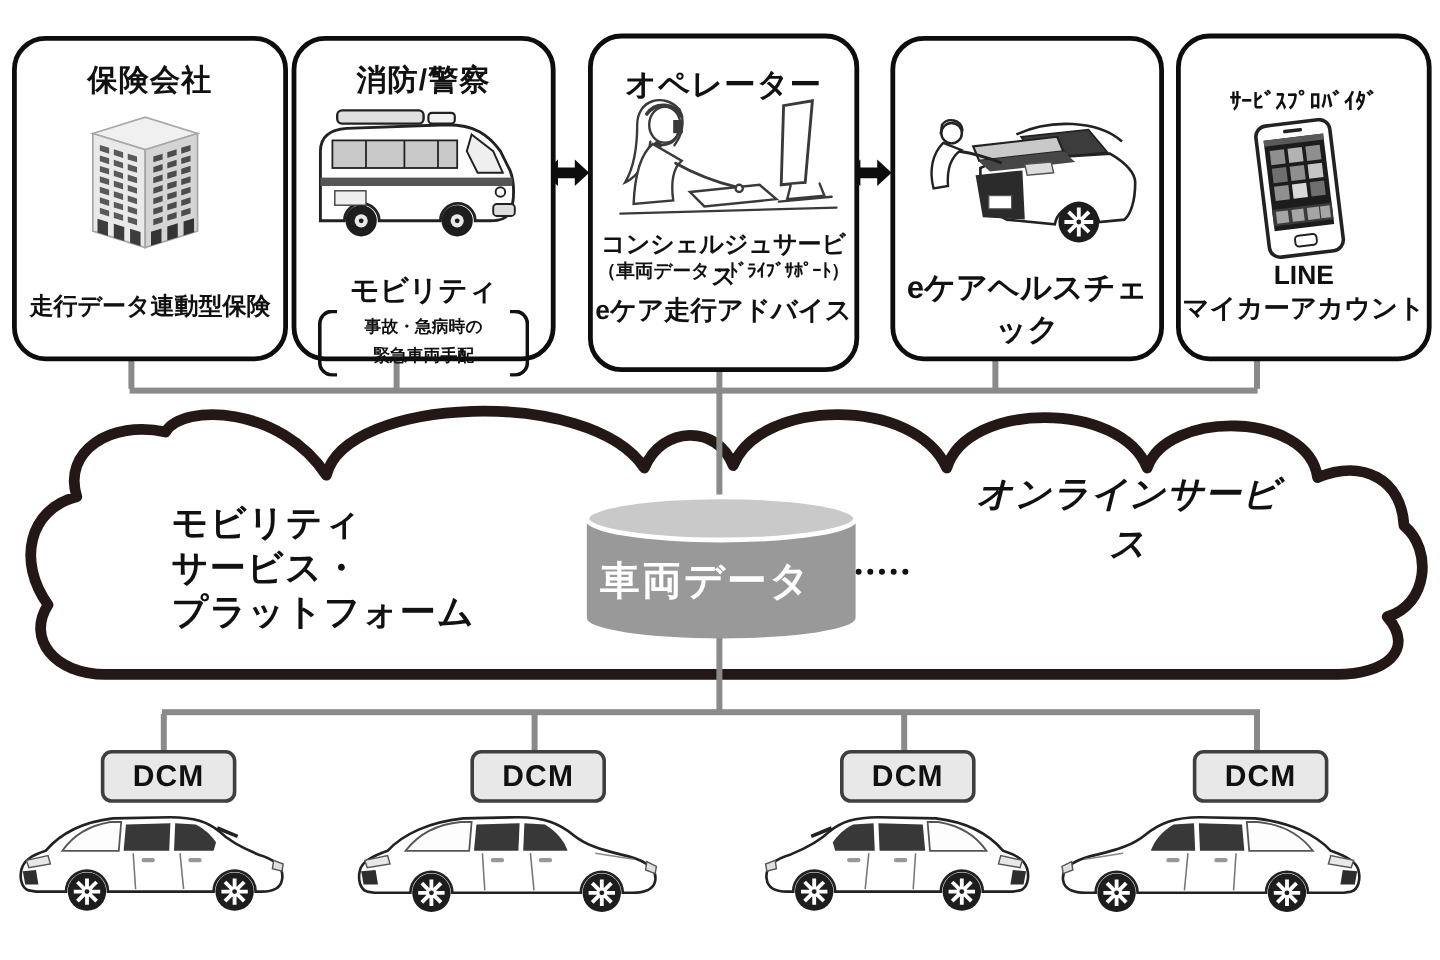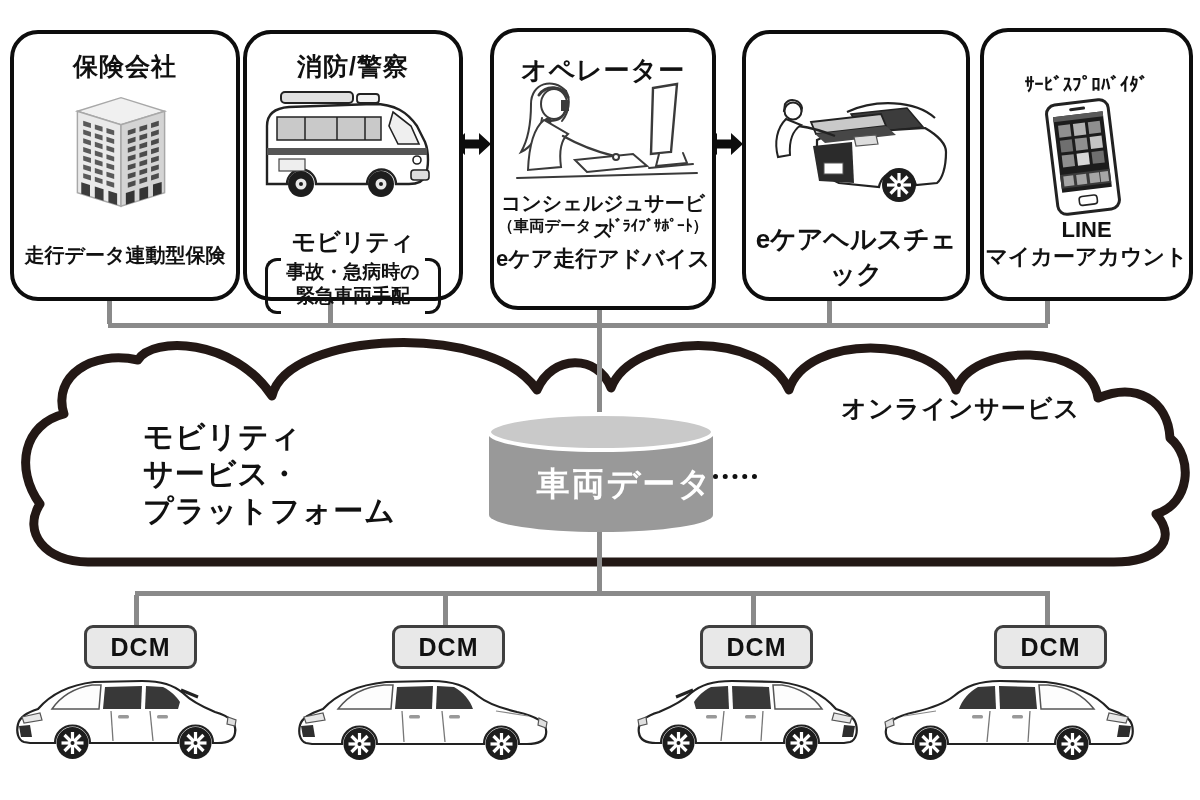--- a/index.html
+++ b/index.html
@@ -11,27 +11,27 @@
   
   .pbox{position:absolute;border:4px solid #0d0d0d;border-radius:28px;background:#fff;z-index:2;}
   .ptitle{position:absolute;left:0;right:0;text-align:center;font-weight:bold;font-size:25px;letter-spacing:1px;}
   .plabel{position:absolute;left:0;right:0;text-align:center;font-weight:bold;}
   .preline{white-space:pre-line;}
 
   
   .line{position:absolute;background:#8a8a8a;z-index:1;}
 
   
-  .dbLabel{position:absolute;text-align:right;font-weight:bold;color:#fff;font-size:33px;letter-spacing:2px;z-index:3;}
+  .dbLabel{position:absolute;text-align:left;font-weight:bold;color:#fff;font-size:33px;letter-spacing:2px;z-index:3;margin-left:11px;}
 
   
   .dotted-box{position:absolute;border:3px dotted #111;z-index:2;}
   .svc-line{font-size:21px;font-weight:bold;line-height:26.5px;}
 
-  .online-title{position:absolute;text-align:right;font-weight:bold;font-size:25px;letter-spacing:1px;z-index:2;}
+  .online-title{position:absolute;text-align:center;font-weight:bold;font-size:30px;letter-spacing:1px;z-index:2;font-style:italic;}
   .platform-name{position:absolute;font-weight:bold;font-size:30px;line-height:37px;letter-spacing:1px;z-index:2;white-space:pre-line;}
 
   
   .dcm{position:absolute;width:107px;height:38px;background:#e8e8e8;border:3px solid #3f3f3f;border-radius:9px;
        display:flex;align-items:center;justify-content:center;font-weight:bold;font-size:25px;letter-spacing:1px;z-index:2;}
 
   
   .bracket{position:absolute;width:13px;height:50px;}
   .bracket.l{border-left:3px solid #111;border-top:3px solid #111;border-bottom:3px solid #111;
              border-radius:12px 0 0 12px;}
@@ -179,21 +179,21 @@
         </g>
       <g transform="translate(126,98)">
           <circle r="13" fill="#1d1d1d"></circle>
           <circle r="5.5" fill="#e8e8e8"></circle>
           <circle r="2" fill="#1d1d1d"></circle>
         </g>
     </svg>
     <div class="plabel" style="top:192px;font-size:24px">モビリティ</div>
     <div class="bracket l" style="left:18px;top:224px"></div>
     <div class="bracket r" style="right:18px;top:224px"></div>
-    <div class="plabel preline" style="top:226px;font-size:19px;line-height:24px">事故・急病時の
+    <div class="plabel preline" style="top:226px;font-size:14px;line-height:24px">事故・急病時の
 緊急車両手配</div>
   </div>
 
   <div class="pbox" style="left:490px;top:28px;width:218px;height:274px">
     <div class="ptitle" style="top:21px;font-size:26px">オペレーター</div>
     <svg class="abs" style="left:7px;top:42px" width="200" height="112" viewBox="0 0 200 112">
       <g fill="none" stroke="#3a3a3a" stroke-width="2" stroke-linecap="round">
         <line x1="16" y1="104" x2="196" y2="99"></line>
         <polygon points="152,14 176,10 170,78 150,80" fill="#fff" stroke-width="2.4"></polygon>
         <path d="M 158 80 L 155 92 L 186 89 L 182 79" fill="#fff"></path>

